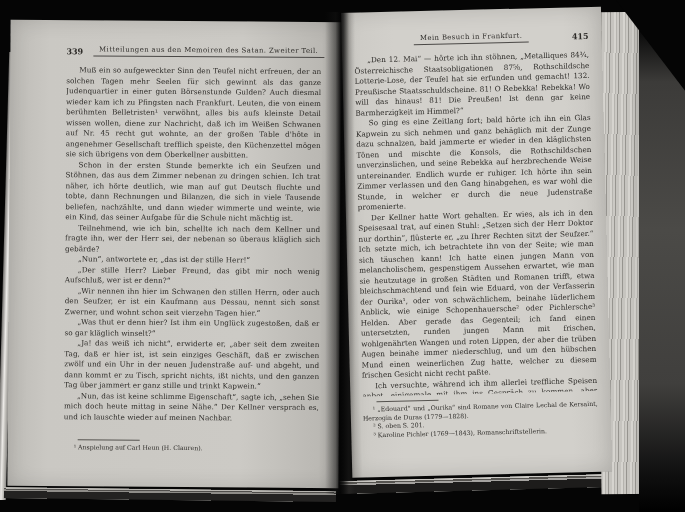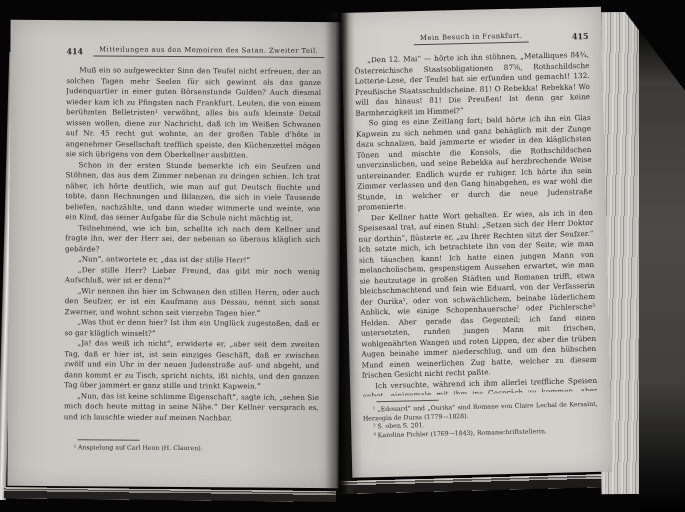--- a/index.html
+++ b/index.html
@@ -65,21 +65,21 @@
   <div class="left-edge-sliver"></div>
   <div class="bottom-edge-left"></div>
   <div class="bottom-edge-right"></div>
   <div class="fore-edge"></div>
   <div class="cover-shadow"></div>
   <div class="top-right-wedge"></div>
 
   <div class="page page-left">
     <div class="inner">
       <div class="running-head">
-        <span class="pagenum">414</span>
+        <span class="pagenum">339</span>
         <span class="head-title">Mitteilungen aus den Memoiren des Satan.  Zweiter Teil.</span>
       </div>
       <div class="body">
         <p class="para">Muß ein so aufgeweckter Sinn den Teufel nicht erfreuen, der an solchen Tagen mehr Seelen für sich gewinnt als das ganze Judenquartier in einer guten Börsenstunde Gulden? Auch diesmal wieder kam ich zu Pfingsten nach Frankfurt. Leuten, die von einem berühmten Belletristen¹ verwöhnt, alles bis aufs kleinste Detail wissen wollen, diene zur Nachricht, daß ich im Weißen Schwanen auf Nr. 45 recht gut wohnte, an der großen Table d'hôte in angenehmer Gesellschaft trefflich speiste, den Küchenzettel mögen sie sich übrigens von dem Oberkellner ausbitten.</p>
         <p class="para">Schon in der ersten Stunde bemerkte ich ein Seufzen und Stöhnen, das aus dem Zimmer nebenan zu dringen schien. Ich trat näher, ich hörte deutlich, wie man auf gut Deutsch fluchte und tobte, dann Rechnungen und Bilanzen, die sich in viele Tausende beliefen, nachzählte, und dann wieder wimmerte und weinte, wie ein Kind, das seiner Aufgabe für die Schule nicht mächtig ist.</p>
         <p class="para">Teilnehmend, wie ich bin, schellte ich nach dem Kellner und fragte ihn, wer der Herr sei, der nebenan so überaus kläglich sich gebärde?</p>
         <p class="para">„Nun“, antwortete er, „das ist der stille Herr!“</p>
         <p class="para">„Der stille Herr? Lieber Freund, das gibt mir noch wenig Aufschluß, wer ist er denn?“</p>
         <p class="para">„Wir nennen ihn hier im Schwanen den stillen Herrn, oder auch den Seufzer, er ist ein Kaufmann aus Dessau, nennt sich sonst Zwerner, und wohnt schon seit vierzehn Tagen hier.“</p>
         <p class="para">„Was thut er denn hier? Ist ihm ein Unglück zugestoßen, daß er so gar kläglich winselt?“</p>

